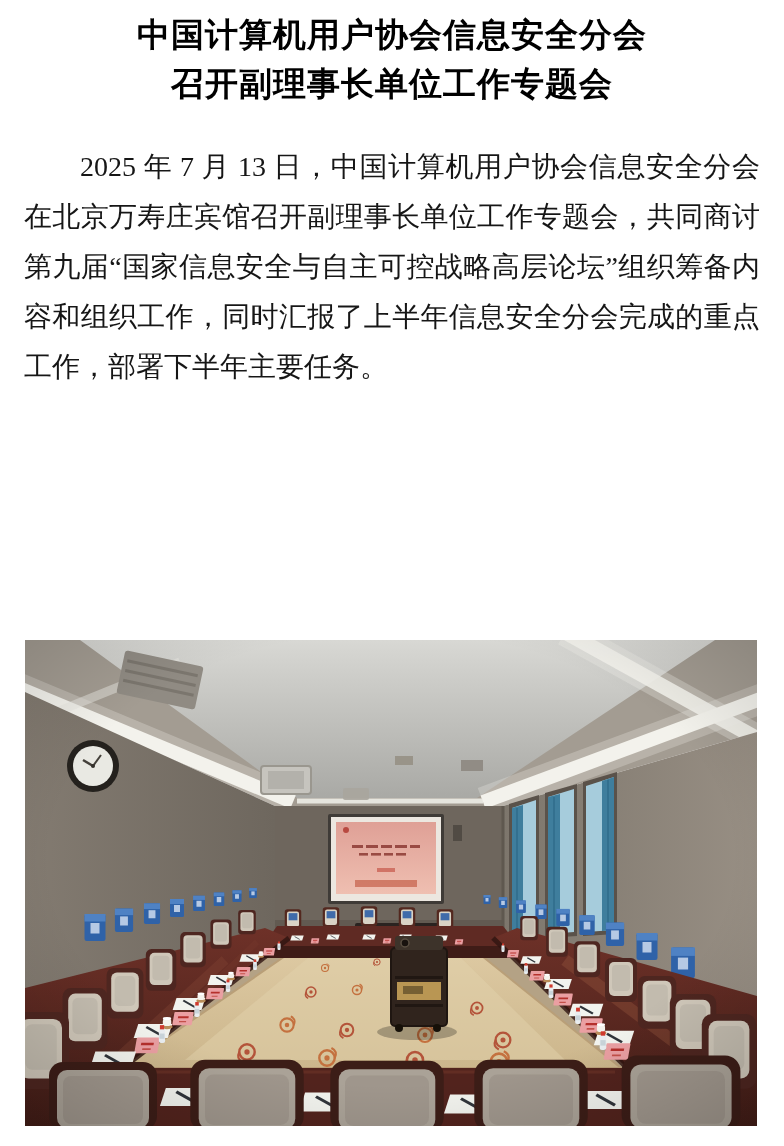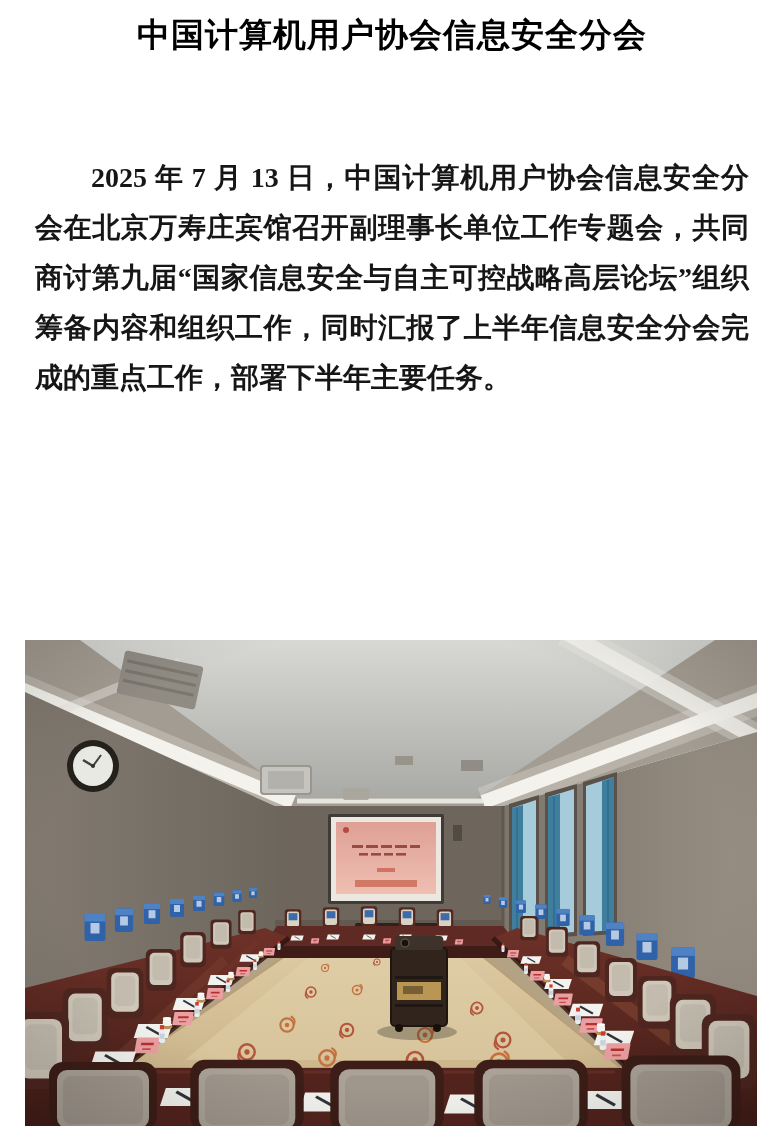--- a/index.html
+++ b/index.html
@@ -5,31 +5,32 @@
   html,body{margin:0;padding:0;background:#ffffff;}
   .page{position:relative;width:784px;height:1146px;background:#ffffff;overflow:hidden;
         font-family:"Liberation Serif", serif;}
   .title{position:absolute;top:10px;left:0;width:784px;text-align:center;
          font-family:"Liberation Sans", sans-serif;font-weight:900;
          font-size:33px;line-height:49px;color:#000;letter-spacing:1px;}
   .title div{white-space:nowrap;}
   .body-text{position:absolute;top:138px;left:20px;width:744px;
              font-size:28px;line-height:50px;color:#161616;
              text-align:justify;text-justify:inter-ideograph;}
-  .body-text p{margin:15px;text-indent:2em;font-weight:bold;}
+  .body-text p{margin:4px;text-indent:2em;}
   .photo{position:absolute;top:640px;left:25px;width:732px;height:486px;overflow:hidden;}
   .photo svg{display:block;}
 </style>
 </head>
 <body>
 
 <div class="page">
 
   <div class="title">
     <div>中国计算机用户协会信息安全分会</div>
+    <div>召开副理事长单位工作专题会</div>
   </div>
 
   <div class="body-text">
     <p>2025 年 7 月 13 日，中国计算机用户协会信息安全分会在北京万寿庄宾馆召开副理事长单位工作专题会，共同商讨第九届“国家信息安全与自主可控战略高层论坛”组织筹备内容和组织工作，同时汇报了上半年信息安全分会完成的重点工作，部署下半年主要任务。</p>
   </div>
 
   <div class="photo">
   <svg width="732" height="486" viewBox="0 0 732 486" xmlns="http://www.w3.org/2000/svg">
     <defs>
       <linearGradient id="ceilGrad" x1="0" y1="0" x2="0" y2="1">

